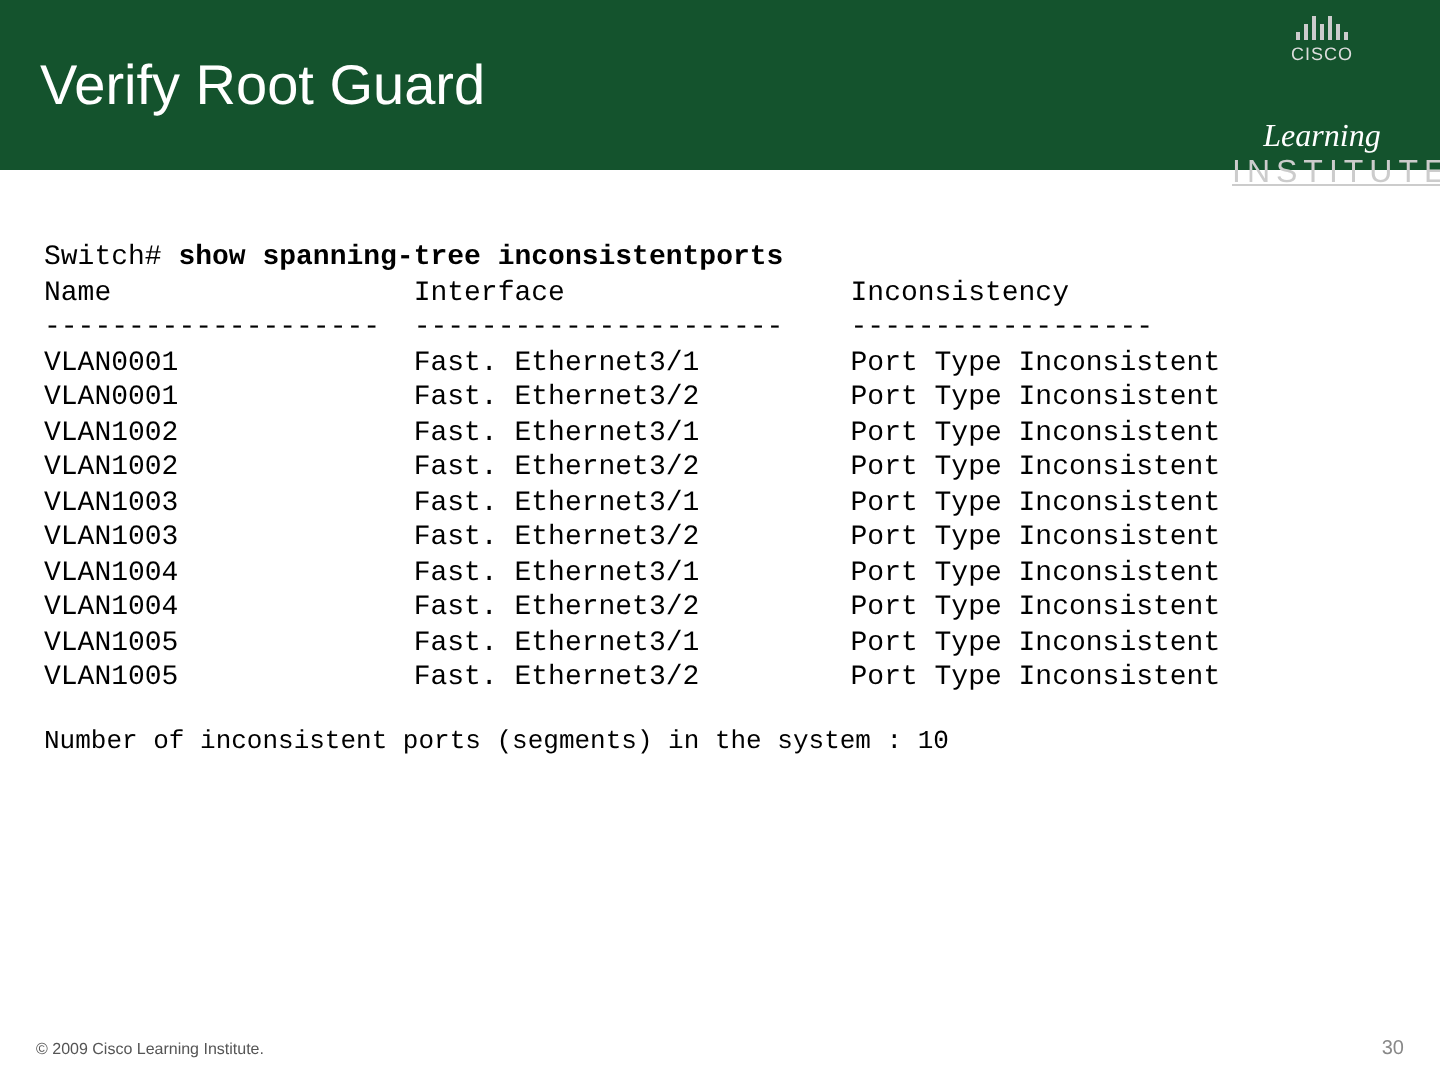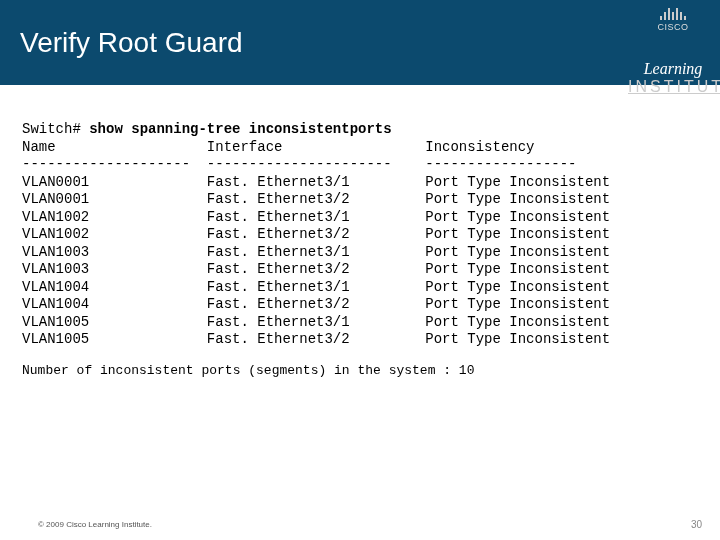--- a/index.html
+++ b/index.html
@@ -1,31 +1,31 @@
 <!DOCTYPE html>
 <html><head>
 <meta charset="utf-8">
 <style>
   * { margin: 0; padding: 0; box-sizing: border-box; }
   html, body { width: 720px; height: 540px; font-family: Arial, sans-serif; background: #fff; }
   .slide { width: 720px; height: 540px; position: relative; overflow: hidden; }
-  .title-bar { background: #0c4a6e; color: #fff; height: 85px; position: relative; display: flex; align-items: center; padding-left: 20px; }
+  .title-bar { background: #14532d; color: #fff; height: 85px; position: relative; display: flex; align-items: center; padding-left: 20px; }
   .title-text { font-size: 28px; font-weight: normal; }
-  .logo { position: absolute; right: 2px; top: 8px; width: 90px; height: 70px; }
+  .logo { position: absolute; right: 14px; top: 8px; width: 90px; height: 70px; }
   .logo-cisco { font-size: 9px; color: #ddd; letter-spacing: 0.5px; text-align: center; }
   .logo-bars { display: flex; justify-content: center; gap: 2px; margin-bottom: 2px; }
   .logo-bar { width: 2px; background: #ccc; }
   .logo-text { text-align: center; margin-top: 28px; }
   .logo-learning { font-size: 16px; color: #fff; font-style: italic; font-family: Georgia, serif; }
   .logo-institute { font-size: 16px; color: #ccc; letter-spacing: 3px; text-decoration: underline; }
   .content { padding: 36px 22px 0 22px; }
   .term { font-family: "Courier New", monospace; font-size: 14px; line-height: 1.25; white-space: pre; color: #000; }
   .cmd-bold { font-weight: bold; }
   .summary { font-family: "Courier New", monospace; font-size: 13px; margin-top: 14px; }
-  .footer { position: absolute; bottom: 10px; left: 0; right: 0; display: flex; justify-content: space-between; align-items: center; padding: 0 18px; font-size: 8px; color: #555; margin-left: 20px; }
+  .footer { position: absolute; bottom: 10px; left: 0; right: 0; display: flex; justify-content: space-between; align-items: center; padding: 0 18px; font-size: 8px; color: #555; }
   .footer-center { font-size: 12px; color: #888; }
   .footer-center .orange { color: #e37b00; }
   .footer-right { font-size: 10px; color: #888; }
 </style>
 </head>
 <body>
 <div class="slide">
 
 <div class="title-bar">
   <div class="title-text">Verify Root Guard</div>

